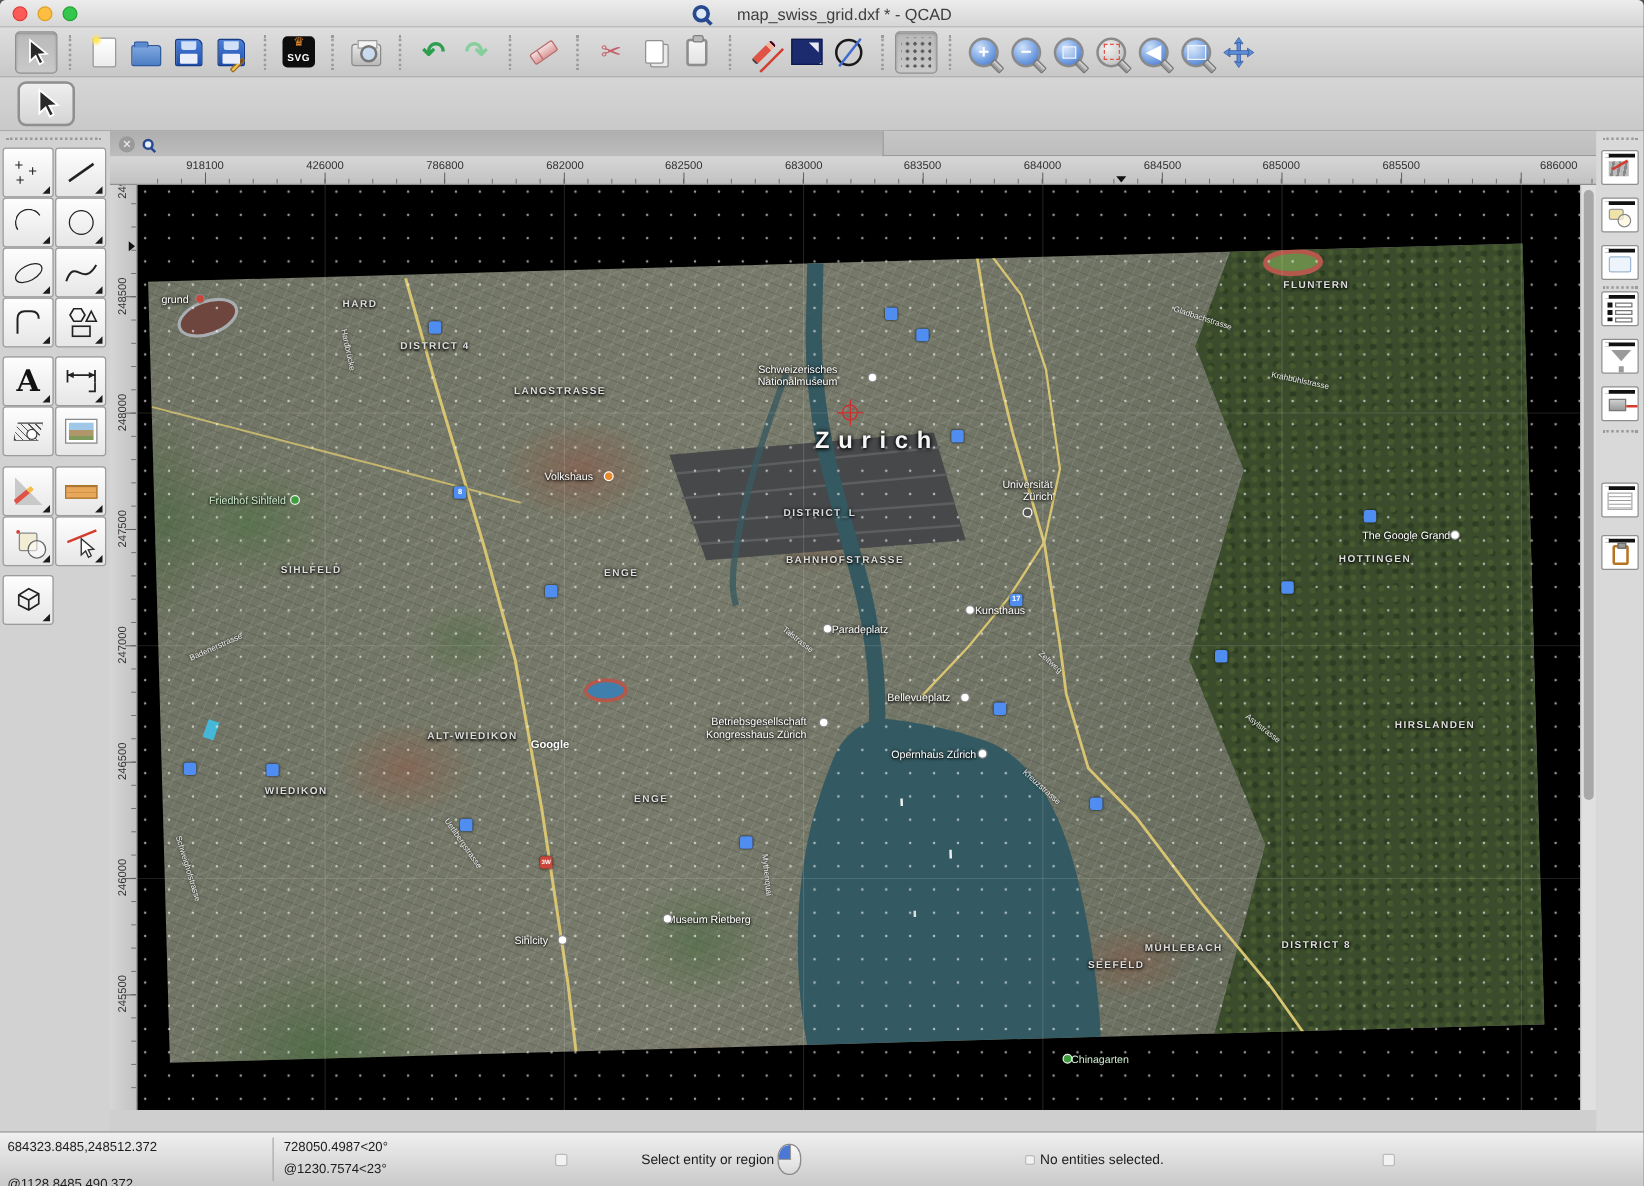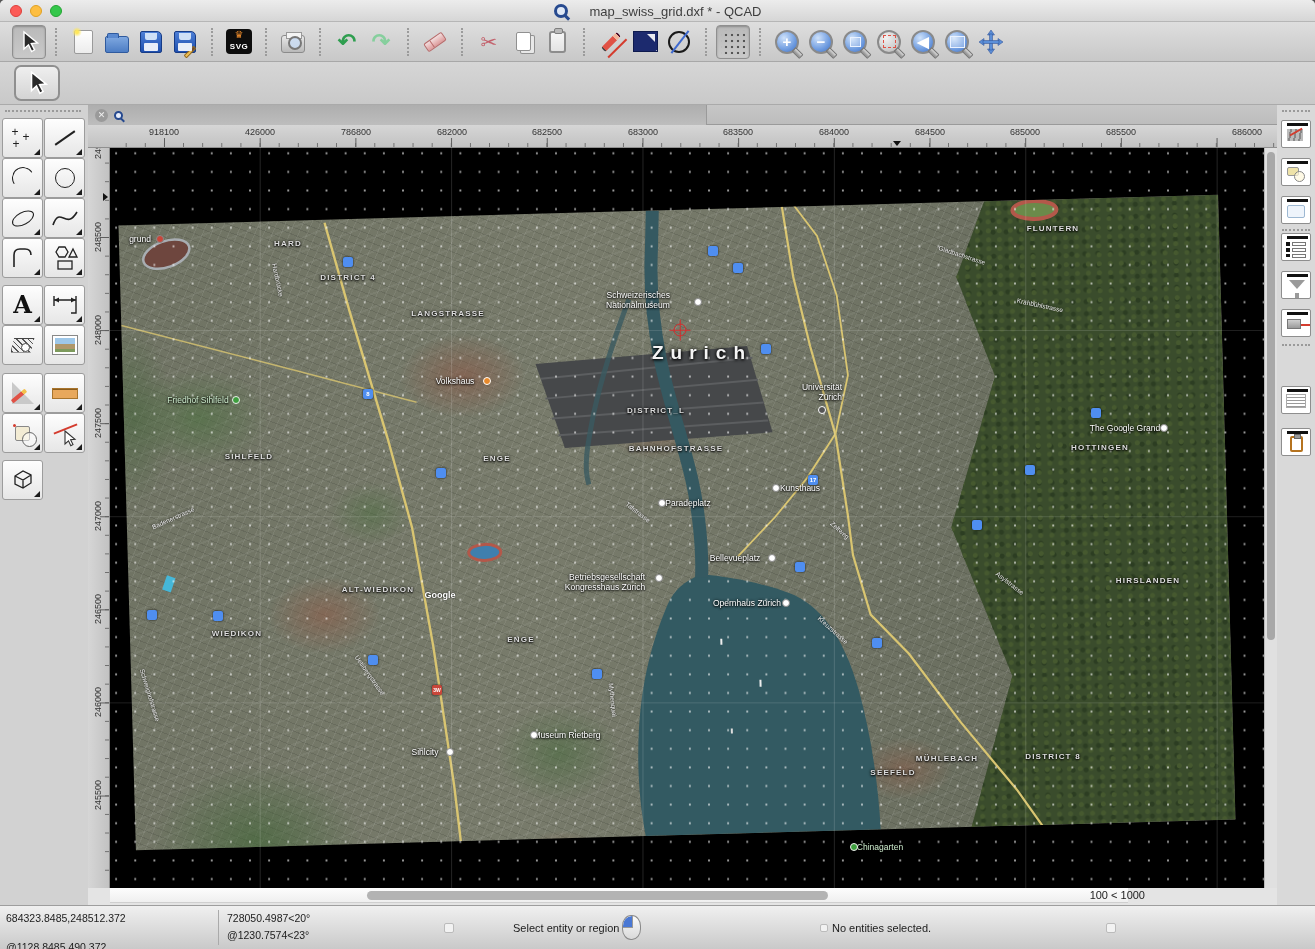--- a/index.html
+++ b/index.html
@@ -608,26 +608,20 @@
           <span class="badge red" style="left:327px;top:542px;font-size:5px">3W</span>
 
           <div class="xhair" style="left:570px;top:182px"></div>
         </div>
       </div>
 
       <div class="vscroll">
         <div class="vthumb"></div>
       </div>
 
-      <div class="hscrollrow">
-        <div class="htrack">
-          <div class="hthumb"></div>
-        </div>
-        <span class="gridinfo">100 &lt; 1000</span>
-      </div>
     </div>
 
     <div class="rightpanel">
       <div class="pdots" style="top:5px"></div>
       <div class="pan-btn" style="top:15px">
           <div class="tbar"></div>
           <div class="m-prop"></div>
         </div>
       <div class="pan-btn" style="top:53px">
           <div class="tbar"></div>

